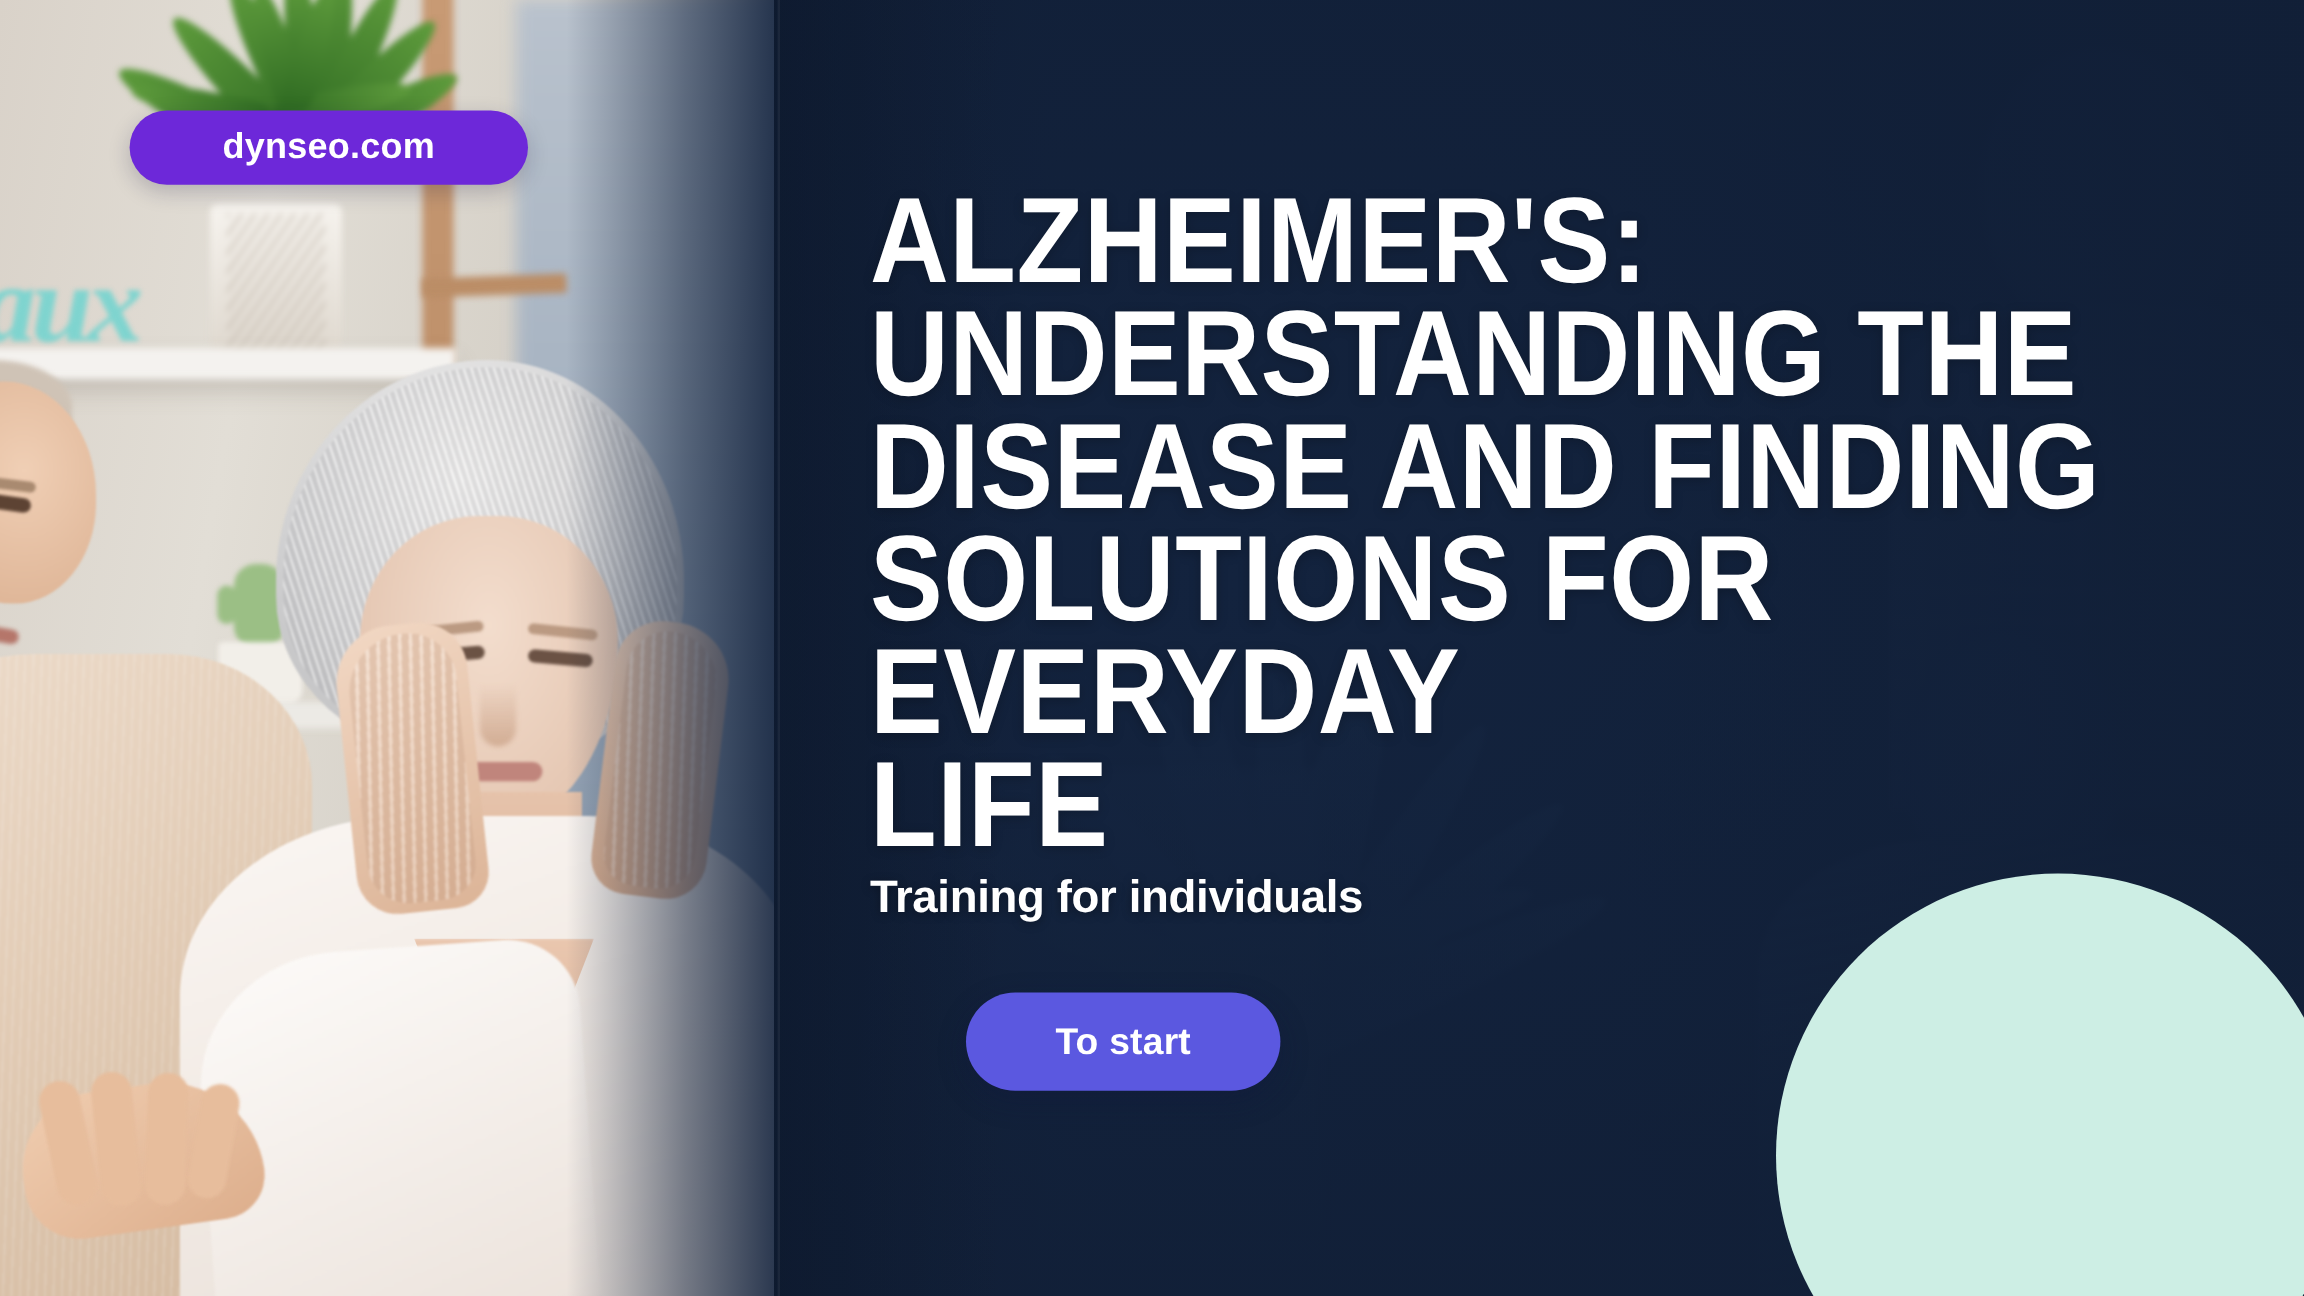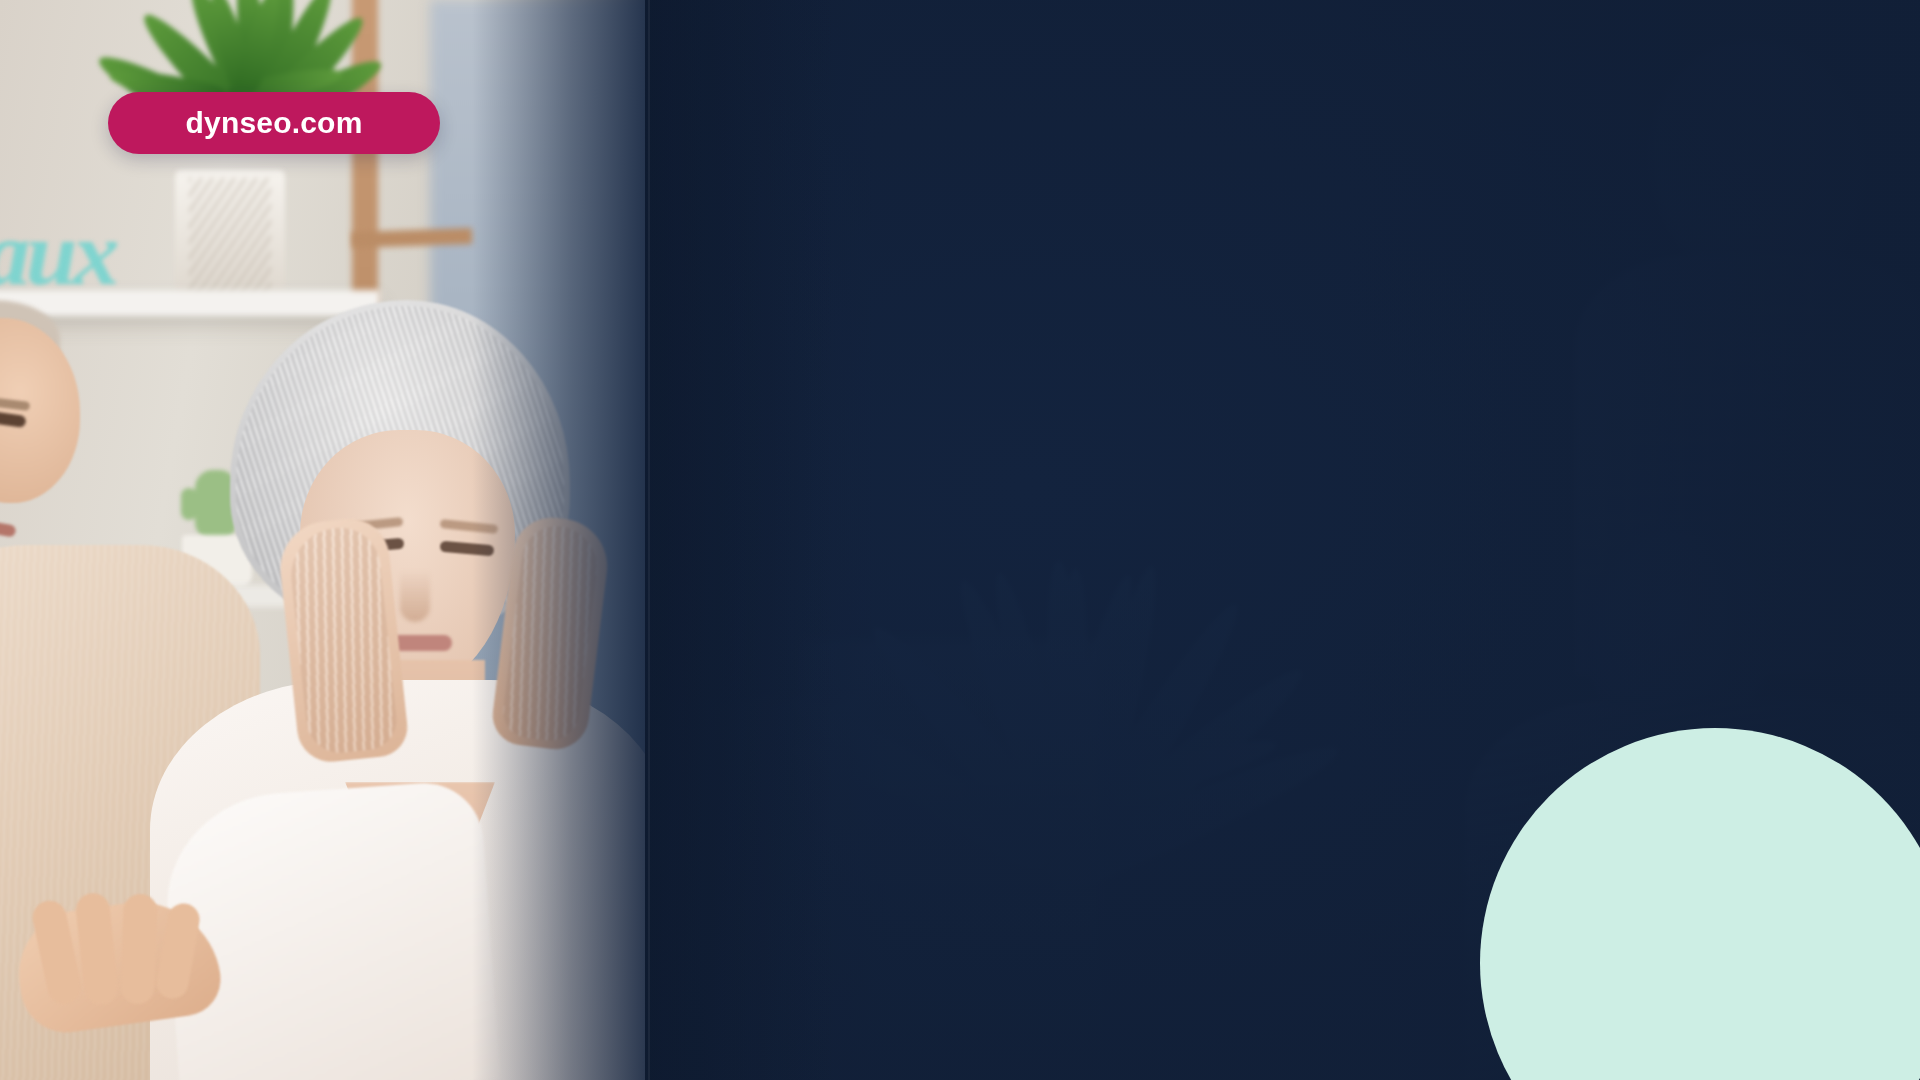--- a/index.html
+++ b/index.html
@@ -481,18 +481,29 @@
     <div class="ghost-block-a"></div>
     <div class="ghost-block-b"></div>
     <div class="ghost-stripes"></div>
     <div class="panel-vignette"></div>
     <div class="panel-band"></div>
     <div class="panel-divider"></div>
   </div>
 
   <div class="mint-circle" style="background: rgb(205, 238, 228);"></div>
 
-  <div class="badge" style="background: #be185d;">
+  <div class="badge" style="background: #6d28d9;">
     <span class="badge-text" style="color: rgb(255, 255, 255);">dynseo.com</span>
   </div>
 
+  <div class="content">
+    <h1 class="headline" id="headline" style="color: rgb(255, 255, 255);">
+        <div>ALZHEIMER'S:</div>
+        <div>UNDERSTANDING THE</div>
+        <div>DISEASE AND FINDING</div>
+        <div>SOLUTIONS FOR EVERYDAY</div>
+        <div>LIFE</div>
+      </h1>
+    <div class="subtitle">Training for individuals</div>
+    <button class="cta" style="background: rgb(91, 88, 224);">To start</button>
+  </div>
 
 </div>
 
 </body></html>

